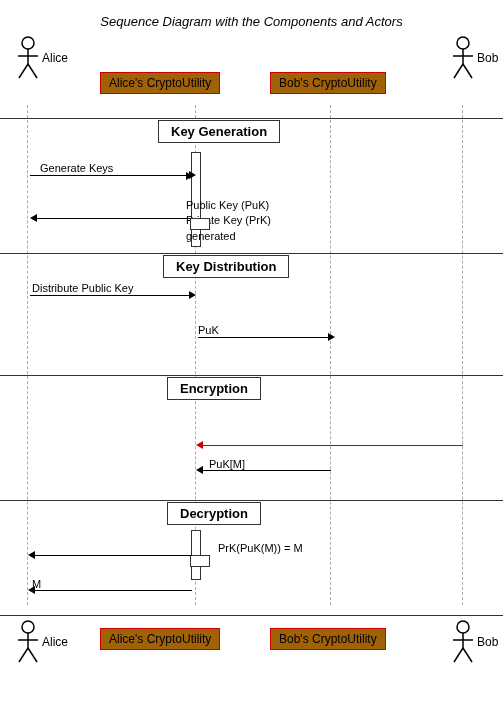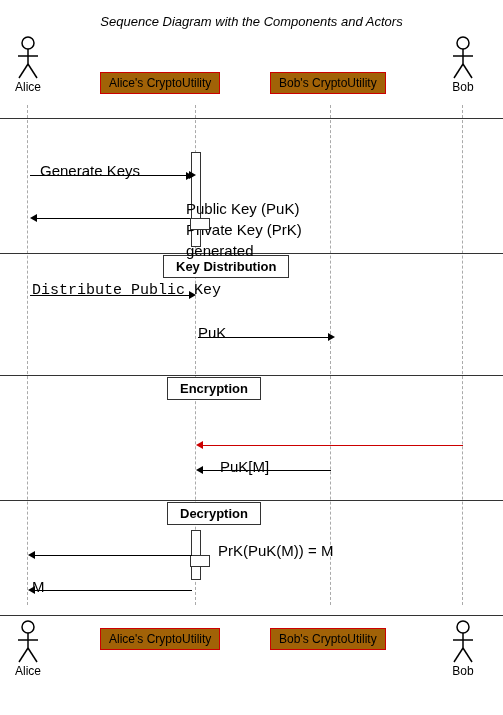--- a/index.html
+++ b/index.html
@@ -24,21 +24,21 @@
       text-align: center;
       font-size: 13px;
       padding-top: 8px;
       font-style: italic;
     }
 
     
     .actor {
       position: absolute;
       display: flex;
-      flex-direction: column;
+      flex-direction: row;
       align-items: center;
       font-size: 12px;
     }
 
     
     .lifeline {
       position: absolute;
       border-left: 1.5px dashed #aaa;
       top: 0;
       bottom: 0;
@@ -77,21 +77,21 @@
       position: absolute;
       height: 0;
       border-top: 1.5px solid #333;
       left: 0;
       right: 0;
     }
 
     
     .msg-label {
       position: absolute;
-      font-size: 15px;
+      font-size: 11px;
       color: #000;
     }
 
     
     .activation {
       position: absolute;
       background: #fff;
       border: 1.5px solid #333;
       width: 10px;
     }
@@ -158,20 +158,23 @@
   <div class="separator" style="top:118px;"></div>
 
   <div class="separator" style="top:253px;"></div>
 
   <div class="separator" style="top:375px;"></div>
 
   <div class="separator" style="top:500px;"></div>
 
   <div class="separator" style="top:615px;"></div>
 
+  <div class="section-header" style="left:158px;top:120px;">
+    <span>Key Generation</span>
+  </div>
 
   <div class="section-header" style="left:152px;top:255px;margin-left:11px;">
     <span>Key Distribution</span>
   </div>
 
   <div class="section-header" style="left:167px;top:377px;">
     <span>Encryption</span>
   </div>
 
   <div class="section-header" style="left:167px;top:502px;">
@@ -191,32 +194,32 @@
   <div style="position:absolute;left:32px;top:218px;width:160px;border-top:1.5px solid #000;"></div>
   <div style="position:absolute;left:30px;top:214px;border-right:7px solid #000;border-top:4px solid transparent;border-bottom:4px solid transparent;"></div>
   <span class="msg-label" style="left:186px;top:198px;line-height:1.4;">
     Public Key (PuK)<br>Private Key (PrK)<br>generated
   </span>
 
   <div style="position:absolute;left:190px;top:218px;width:20px;height:12px;border:1.5px solid #333;background:#fff;"></div>
 
   <div style="position:absolute;left:30px;top:295px;width:162px;border-top:1.5px solid #000;"></div>
   <div style="position:absolute;left:189px;top:291px;border-left:7px solid #000;border-top:4px solid transparent;border-bottom:4px solid transparent;"></div>
-  <span class="msg-label" style="left:32px;top:282px;font-family:Liberation Mono, monospace;">Distribute Public Key</span>
+  <span class="msg-label" style="left:32px;top:282px;">Distribute Public Key</span>
 
   <div style="position:absolute;left:198px;top:337px;width:133px;border-top:1.5px solid #000;"></div>
   <div style="position:absolute;left:328px;top:333px;border-left:7px solid #000;border-top:4px solid transparent;border-bottom:4px solid transparent;"></div>
   <span class="msg-label" style="left:198px;top:324px;">PuK</span>
 
   <div style="position:absolute;left:198px;top:445px;width:265px;border-top:1.5px solid #c00;"></div>
   <div style="position:absolute;left:196px;top:441px;border-right:7px solid #c00;border-top:4px solid transparent;border-bottom:4px solid transparent;"></div>
 
   <div style="position:absolute;left:198px;top:470px;width:133px;border-top:1.5px solid #000;"></div>
   <div style="position:absolute;left:196px;top:466px;border-right:7px solid #000;border-top:4px solid transparent;border-bottom:4px solid transparent;"></div>
-  <span class="msg-label" style="left:220px;top:458px;">PuK[M]</span>
+  <span class="msg-label" style="left:209px;top:458px;">PuK[M]</span>
 
   <div style="position:absolute;left:198px;top:555px;width:0;border-top:1.5px solid #000;"></div>
 
   <div style="position:absolute;left:190px;top:555px;width:20px;height:12px;border:1.5px solid #333;background:#fff;"></div>
   <span class="msg-label" style="left:198px;top:542px;margin-left:20px;">PrK(PuK(M)) = M</span>
 
   <div style="position:absolute;left:30px;top:555px;width:162px;border-top:1.5px solid #000;"></div>
   <div style="position:absolute;left:28px;top:551px;border-right:7px solid #000;border-top:4px solid transparent;border-bottom:4px solid transparent;"></div>
 
   <div style="position:absolute;left:30px;top:590px;width:162px;border-top:1.5px solid #000;"></div>

